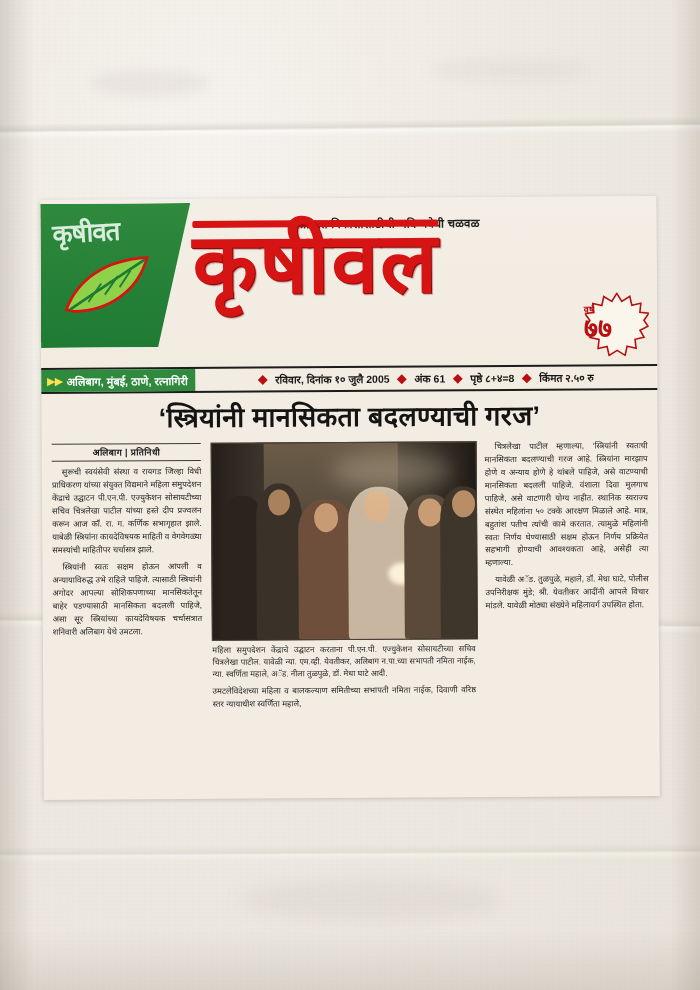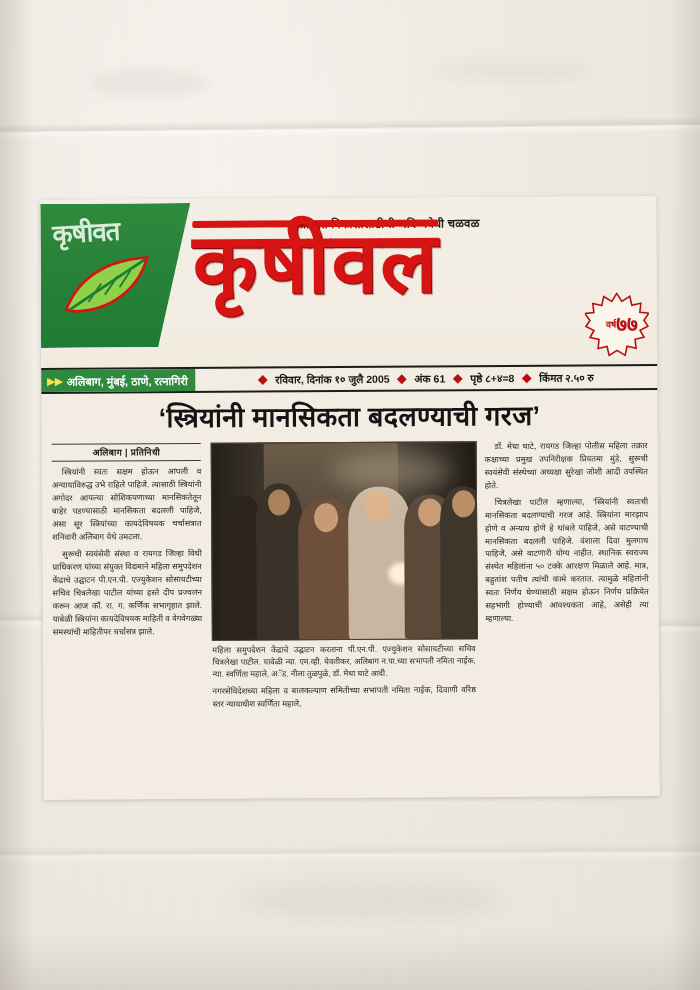--- a/index.html
+++ b/index.html
@@ -120,31 +120,30 @@
     margin-bottom: -6px;
     border-radius: 2px;
   }
   .mast-burst {
     position: absolute;
     right: 8px; top: 96px;
     width: 64px; height: 64px;
   }
   .mast-burst-num {
     position: absolute;
-    right: 3px; top: 96px;
+    right: 9px; top: 96px;
     width: 64px; height: 64px;
     display: flex;
-    flex-direction: row;
-    align-items: center;
+    flex-direction: column;
     justify-content: center;
     color: #b81010;
     font-weight: bold;
   }
   .burst-label { font-size: 9px; line-height: 1; }
-  .burst-value { font-size: 21px; line-height: 1.05; }
+  .burst-value { font-size: 27px; line-height: 1.05; }
 
   
   .info-strip {
     position: relative;
     height: 22px;
     border-top: 2px solid #1c1c1c;
     border-bottom: 2px solid #1c1c1c;
     background: #f2ece2;
     display: flex;
     align-items: center;
@@ -332,22 +331,22 @@
       <span>किंमत २.५० रु</span>
     </div>
   </div>
 
   <div class="headline">‘स्त्रियांनी मानसिकता बदलण्याची गरज’</div>
 
   <div class="body-area">
 
     <div class="col col-left">
       <div class="byline">अलिबाग | प्रतिनिधी</div>
+      <p class="para">सुरूची स्वयंसेवी संस्था व रायगड जिल्हा विधी प्राधिकरण यांच्या संयुक्त विद्यमाने महिला समुपदेशन केंद्राचे उद्घाटन पी.एन.पी. एज्युकेशन सोसायटीच्या सचिव चित्रलेखा पाटील यांच्या हस्ते दीप प्रज्वलन करून आज कॉ. रा. ग. कर्णिक सभागृहात झाले. याबेळी स्त्रियांना कायदेविषयक माहिती व वेगवेगळ्या समस्यांची माहितीपर चर्चासत्र झाले.</p>
       <p class="para">स्त्रियांनी स्वतः सक्षम होऊन आपली व अन्यायाविरुद्ध उभे राहिले पाहिजे. त्यासाठी स्त्रियांनी अगोदर आपल्या सोशिकपणाच्या मानसिकतेतून बाहेर पडण्यासाठी मानसिकता बदलली पाहिजे, असा सूर स्त्रियांच्या कायदेविषयक चर्चासत्रात शनिवारी अलिबाग येथे उमटला.</p>
-      <p class="para">सुरूची स्वयंसेवी संस्था व रायगड जिल्हा विधी प्राधिकरण यांच्या संयुक्त विद्यमाने महिला समुपदेशन केंद्राचे उद्घाटन पी.एन.पी. एज्युकेशन सोसायटीच्या सचिव चित्रलेखा पाटील यांच्या हस्ते दीप प्रज्वलन करून आज कॉ. रा. ग. कर्णिक सभागृहात झाले. याबेळी स्त्रियांना कायदेविषयक माहिती व वेगवेगळ्या समस्यांची माहितीपर चर्चासत्र झाले.</p>
     </div>
 
     <div class="col col-mid">
       <div class="photo-frame">
         <div class="ph-wall"></div>
         <div class="ph-dark-left"></div>
         <div class="ph-dark-right"></div>
 
         <div class="figure" style="left:8px;top:52px;width:44px;height:146px;background:#2b241d;"></div>
         <div class="figure" style="left:44px;top:40px;width:46px;height:158px;background:#3a3128;"></div>
@@ -364,23 +363,23 @@
         <div class="face" style="left:206px;top:56px;width:24px;height:28px;background:#c89c74;"></div>
         <div class="figure" style="left:228px;top:44px;width:46px;height:154px;background:#3f362b;"></div>
         <div class="face" style="left:240px;top:48px;width:23px;height:27px;background:#b98e66;"></div>
 
         <div class="smudge" style="left:120px;top:10px;width:120px;height:36px;background:rgba(255,240,210,.25);filter:blur(10px);"></div>
       </div>
 
       <div class="photo-caption">महिला समुपदेशन केंद्राचे उद्घाटन करताना पी.एन.पी. एज्युकेशन सोसायटीच्या सचिव चित्रलेखा पाटील. यावेळी न्या. एम.व्ही. येवतीकर, अलिबाग न.पा.च्या सभापती नमिता नाईक, न्या. स्वर्णिता महाले, अॅड. नीला तुळपुळे, डॉ. मेधा घाटे आदी.</div>
 
       <div class="caption-cols">
-        <div class="ccol">नगरसेविदेशच्या महिला व बालकल्याण समितीच्या सभापती नमिता नाईक, दिवाणी वरिष्ठ स्तर न्यायाधीश स्वर्णिता महाले,</div>
+        <div class="ccol">उमटलेविदेशच्या महिला व बालकल्याण समितीच्या सभापती नमिता नाईक, दिवाणी वरिष्ठ स्तर न्यायाधीश स्वर्णिता महाले,</div>
       </div>
     </div>
 
     <div class="col col-right">
-      <p class="para">डॉ. मेधा घाटे, रायगड जिल्हा पोलीस महिला तक्रार कक्षाच्या प्रमुख उपनिरीक्षक प्रियतमा मुंडे, सुरूची स्वयंसेवी संस्थेच्या अध्यक्षा सुरेखा जोशी आदी उपस्थित होते.</p>
       <p class="para">चित्रलेखा पाटील म्हणाल्या, ‘स्त्रियांनी स्वतःची मानसिकता बदलण्याची गरज आहे. स्त्रियांना मारझाप होणे व अन्याय होणे हे थांबले पाहिजे, असे वाटण्याची मानसिकता बदलली पाहिजे. वंशाला दिवा मुलगाच पाहिजे, असे वाटणारी योग्य नाहीत. स्थानिक स्वराज्य संस्थेत महिलांना ५० टक्के आरक्षण मिळाले आहे. मात्र, बहुतांश पतीच त्यांची कामे करतात. त्यामुळे महिलांनी स्वतः निर्णय घेण्यासाठी सक्षम होऊन निर्णय प्रक्रियेत सहभागी होण्याची आवश्यकता आहे, असेही त्या म्हणाल्या.</p>
+      <p class="para">यावेळी अॅड. तुळपुळे, महाले, डॉ. मेधा घाटे, पोलीस उपनिरीक्षक मुंडे; श्री. येवतीकर आदींनी आपले विचार मांडले. यावेळी मोठ्या संख्येने महिलावर्ग उपस्थित होता.</p>
     </div>
 
   </div>
 </div>
 
 </body></html>

